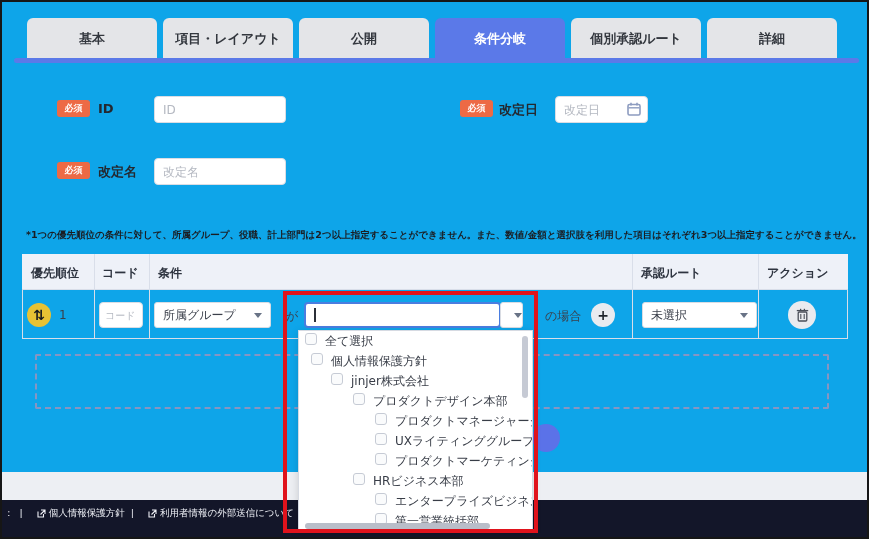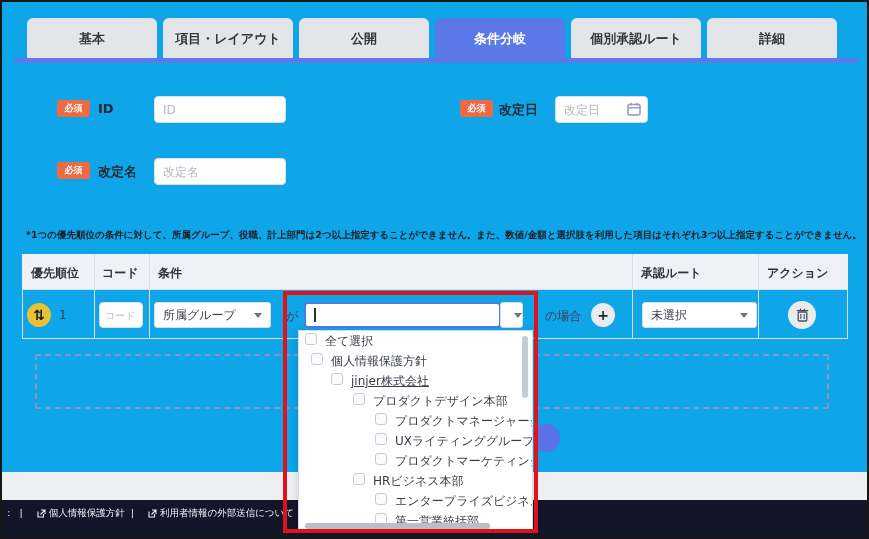--- a/index.html
+++ b/index.html
@@ -51,21 +51,21 @@
   
   .dd-panel { position:absolute; left:296px; top:328px; width:235px; height:203px;
               background:#fff; border:1px solid #d6dae2; box-shadow:0 2px 8px rgba(0,0,0,.15);
               overflow:hidden; z-index:30; }
   .dd-item { position:absolute; left:0; width:100%; height:20px; display:flex;
              align-items:flex-start; font-size:12px; color:#383d47; white-space:nowrap;
              cursor:pointer; }
   .cb { flex:0 0 12px; width:12px; height:12px; border:1px solid #c6cbd5; border-radius:3px;
         background:#fafbfc; margin-right:8px; }
   .lv0  { padding-left:6px; }  .lv0b { padding-left:12px; }
-  .lv1  { padding-left:32px;text-decoration:underline; } .lv2  { padding-left:54px; } .lv3 { padding-left:76px; }
+  .lv1  { padding-left:32px; } .lv2  { padding-left:54px; } .lv3 { padding-left:76px; }
   .vscroll { position:absolute; right:4px; top:5px; width:6px; height:62px;
              background:#c6cad4; border-radius:3px; }
   .hscroll { position:absolute; left:6px; bottom:3px; width:185px; height:6px;
              background:#b9bec9; border-radius:3px; }
 
   
   .gray-strip { position:absolute; left:0; top:470px; width:100%; height:28px; background:#edeff3; }
   .footer { position:absolute; left:0; top:498px; width:100%; height:39px; background:#131629;
             display:flex; align-items:flex-start; padding:7px 0 0 2px; font-size:9.5px;
             color:#eef0f6; gap:6px; z-index:5; }

